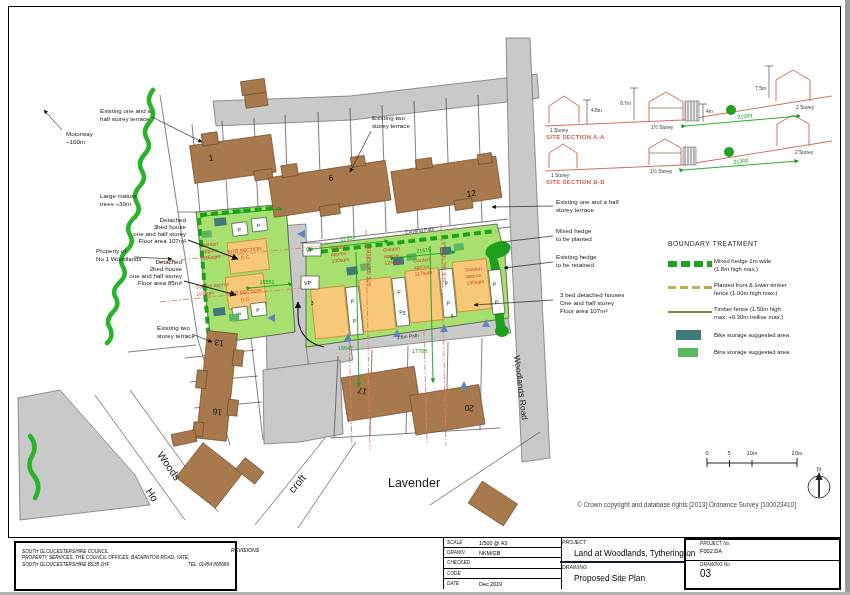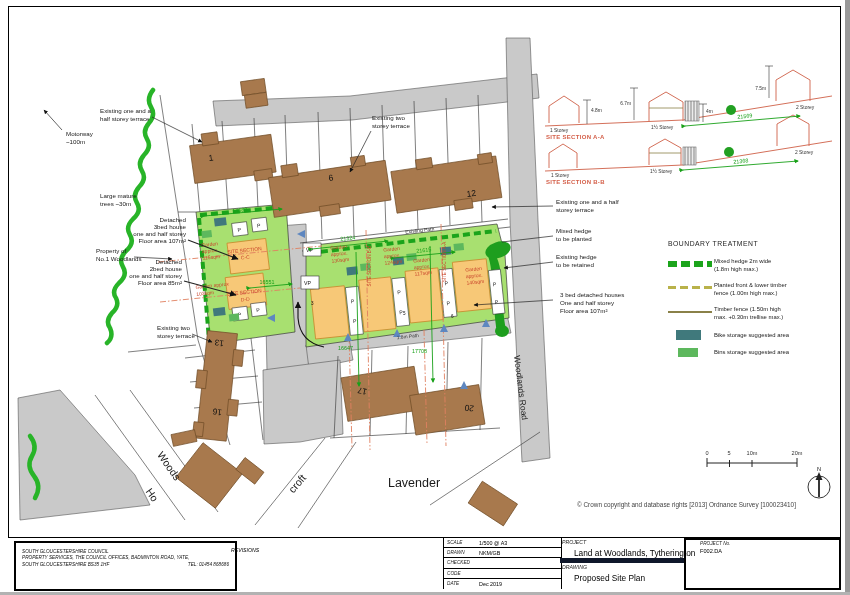--- a/index.html
+++ b/index.html
@@ -37,21 +37,21 @@
   .tb-company .ad{font-style:italic;font-size:4.7px;line-height:1.35;margin-top:4px;color:#111;}
   .tb-company .ad .tline{display:flex;justify-content:space-between;}
   .tb-rev{position:absolute;left:219px;top:0;width:216px;height:51px;}
   .tb-rev span{font-style:italic;font-size:5.2px;margin:2px 0 0 4px;display:inline-block;}
   .tb-fields{position:absolute;left:435px;top:0;width:117px;height:51px;border-left:1px solid #000;border-right:1px solid #000;}
   .tb-frow{display:flex;height:10.2px;border-bottom:1px solid #000;box-sizing:border-box;align-items:center;}
   .tb-frow:last-child{border-bottom:none;}
   .tb-frow .fl{font-style:italic;font-size:4.7px;width:32px;padding-left:3px;color:#222;}
   .tb-frow .fv{font-size:5.4px;}
   .tb-proj{position:absolute;left:552px;top:0;width:124px;height:51px;}
-  .tb-pcell{height:25px;border-bottom:5px solid #0f172a;box-sizing:border-box;position:relative;}
+  .tb-pcell{height:25px;border-bottom:2px solid #0f172a;box-sizing:border-box;position:relative;}
   .tb-pcell:last-child{border-bottom:none;height:26px;text-decoration:underline;}
   .tb-pcell .pl{position:absolute;left:2px;top:1px;font-style:italic;font-size:5.2px;color:#222;}
   .tb-pcell .pv{position:absolute;left:14px;top:10px;font-size:8.3px;white-space:nowrap;}
   .tb-nums{position:absolute;left:676px;top:0;width:153px;height:48px;border:2.6px solid #000;}
   .tb-ncell{height:21px;border-bottom:1px solid #000;position:relative;box-sizing:border-box;}
   .tb-ncell:last-child{border-bottom:none;height:22px;}
   .tb-ncell .nl{position:absolute;left:14px;top:1px;font-style:italic;font-size:4.7px;color:#222;}
   .tb-ncell .nv{position:absolute;left:14px;top:8px;font-size:5.6px;}
   .tb-ncell .nv.big{font-size:10px;top:7px;}
   .edge-r{position:absolute;right:0;top:0;width:5px;height:100%;background:#9a9a9a;}
@@ -552,18 +552,22 @@
       <div class="tb-pcell">
         <span class="pl">DRAWING</span>
         <div class="pv">Proposed Site Plan</div>
       </div>
     </div>
     <div class="tb-nums">
       <div class="tb-ncell">
         <span class="nl">PROJECT No.</span>
         <div class="nv">F002.DA</div>
       </div>
+      <div class="tb-ncell">
+        <span class="nl">DRAWING No.</span>
+        <div class="nv big">03</div>
+      </div>
     </div>
   </div>
 
   <div class="edge-r"></div>
   <div class="edge-b"></div>
 </div>
 
 </body></html>

